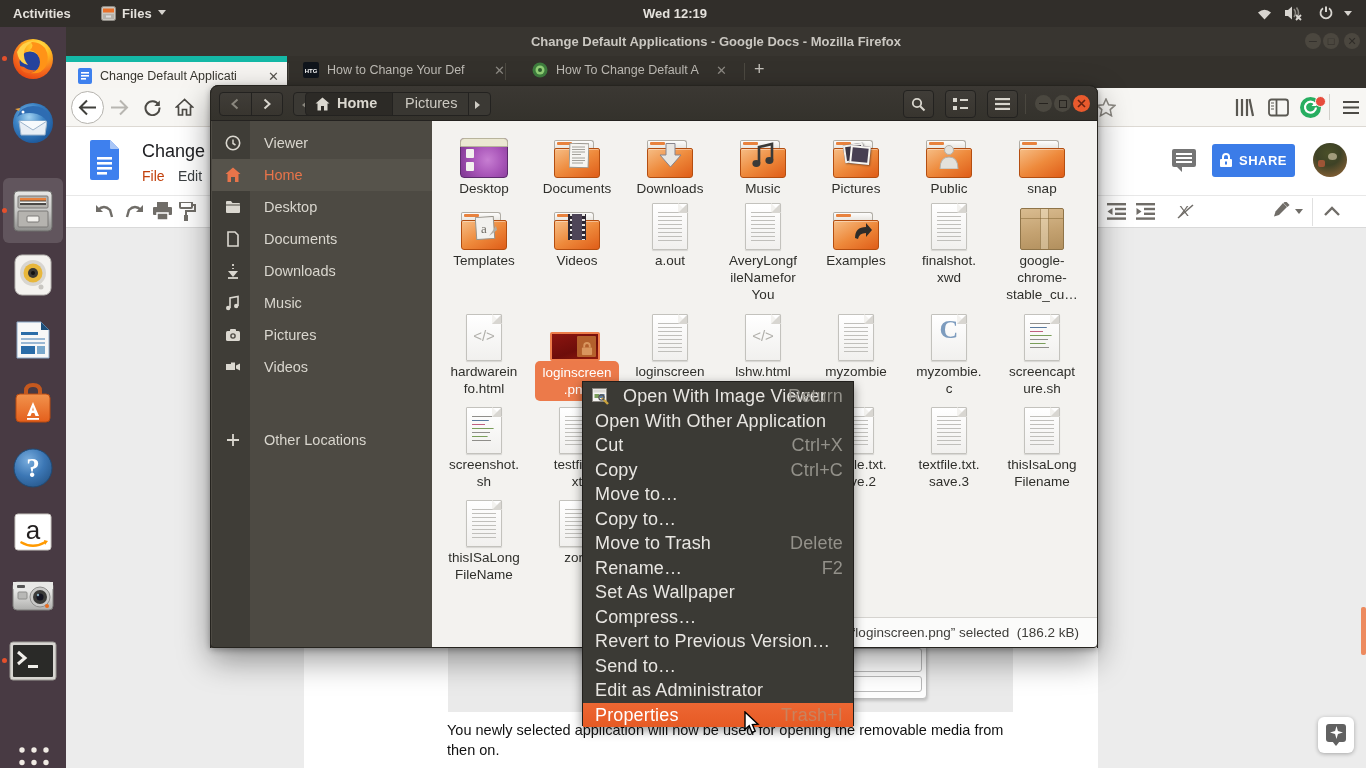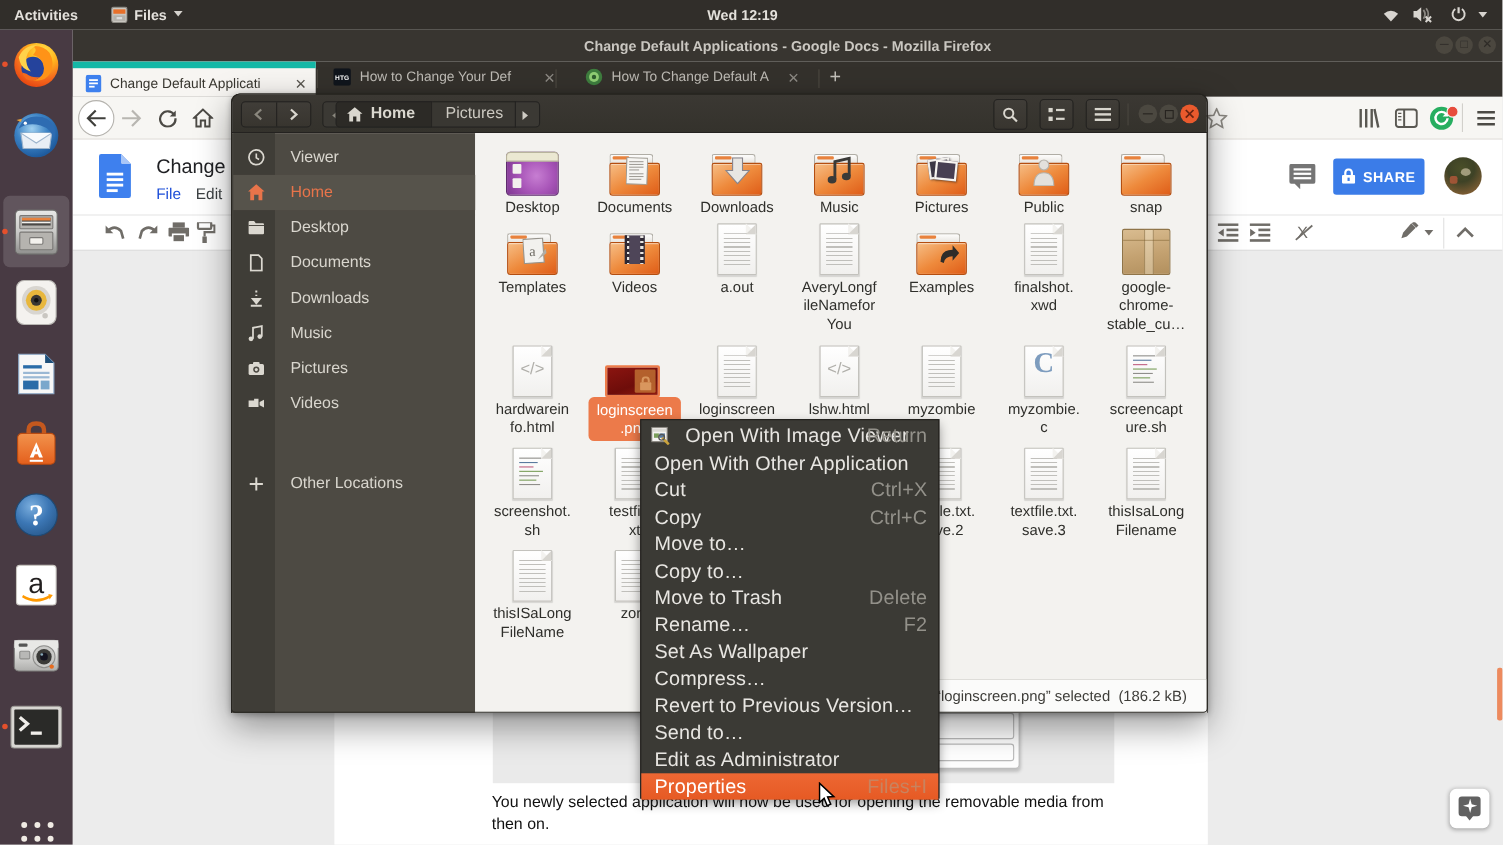--- a/index.html
+++ b/index.html
@@ -176,21 +176,21 @@
     <div id="dhead">
       <svg class="abs" style="left:24px;top:13px" width="29" height="40" viewBox="0 0 29 40">
           <path d="M2,0 L20,0 L29,9 L29,38 Q29,40 27,40 L2,40 Q0,40 0,38 L0,2 Q0,0 2,0 Z" fill="#3e80ee"></path>
           <path d="M20,0 L29,9 L21,9 Q20,9 20,8 Z" fill="#a9c6f7"></path>
           <rect x="7" y="17" width="15" height="2.6" fill="#fff"></rect>
           <rect x="7" y="22" width="15" height="2.6" fill="#fff"></rect>
           <rect x="7" y="27" width="15" height="2.6" fill="#fff"></rect>
           <rect x="7" y="32" width="10" height="2.6" fill="#fff"></rect>
         </svg>
       <span class="abs" style="left:76px;top:14px;font-size:18px;color:#202124">Change Defaul</span>
-      <span class="abs" style="left:76px;top:41px;font-size:14px;color:#1d4ed8">File</span>
+      <span class="abs" style="left:76px;top:41px;font-size:14px;color:#c2410c">File</span>
       <span class="abs" style="left:112px;top:41px;font-size:14px;color:#3c4043">Edit</span>
       <svg class="abs" style="left:1106px;top:22px" width="24" height="23" viewBox="0 0 24 23">
           <path d="M2,0 L22,0 Q24,0 24,2 L24,16 Q24,18 22,18 L10,18 L10,23 L5,18 L2,18 Q0,18 0,16 L0,2 Q0,0 2,0 Z" fill="#757575"></path>
           <rect x="4" y="4" width="16" height="2" fill="#fff"></rect>
           <rect x="4" y="8" width="16" height="2" fill="#fff"></rect>
           <rect x="4" y="12" width="16" height="2" fill="#fff"></rect>
         </svg>
       <div class="abs" style="left:1146px;top:17px;width:83px;height:33px;background:#3b7ce8;border-radius:3px;color:#fff;font-weight:bold;font-size:13px;text-align:center;line-height:33px;letter-spacing:.5px"><svg style="vertical-align:-2px;margin-right:7px" width="12" height="14" viewBox="0 0 12 14">
             <rect x="0" y="6" width="12" height="8" rx="1" fill="#fff"></rect>
             <path d="M3,6 L3,4 A3,3 0 0,1 9,4 L9,6" stroke="#fff" stroke-width="2" fill="none"></path>
@@ -822,18 +822,18 @@
   <div class="mi">Copy<span class="sc">Ctrl+C</span></div>
   <div class="mi">Move to…</div>
   <div class="mi">Copy to…</div>
   <div class="mi">Move to Trash<span class="sc">Delete</span></div>
   <div class="mi">Rename…<span class="sc">F2</span></div>
   <div class="mi">Set As Wallpaper</div>
   <div class="mi">Compress…</div>
   <div class="mi">Revert to Previous Version…</div>
   <div class="mi">Send to…</div>
   <div class="mi">Edit as Administrator</div>
-  <div class="mi hl">Properties<span class="sc">Files+I</span></div>
+  <div class="mi hl">Properties<span class="sc">Trash+I</span></div>
 </div>
 
 <svg id="cursor" style="left:744px;top:711px" width="18" height="26" viewBox="0 0 18 26">
   <path d="M1,1 L1,18.5 L5.2,14.7 L8,21.5 L11.2,20.1 L8.4,13.6 L14,13.2 Z" fill="#fff" stroke="#000" stroke-width="1.4"></path>
 </svg>
 
 </body></html>

